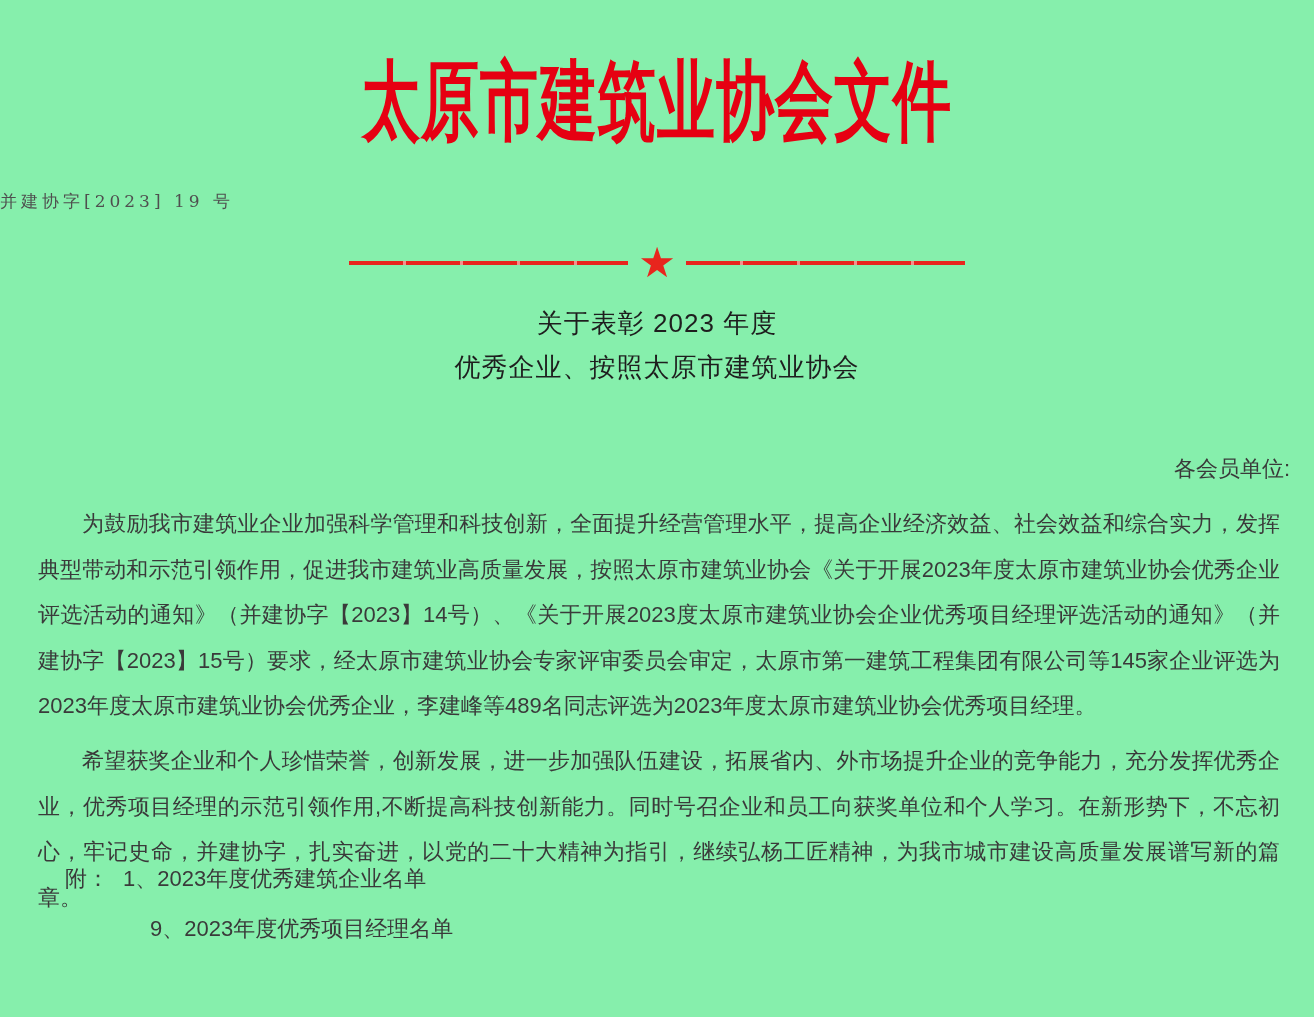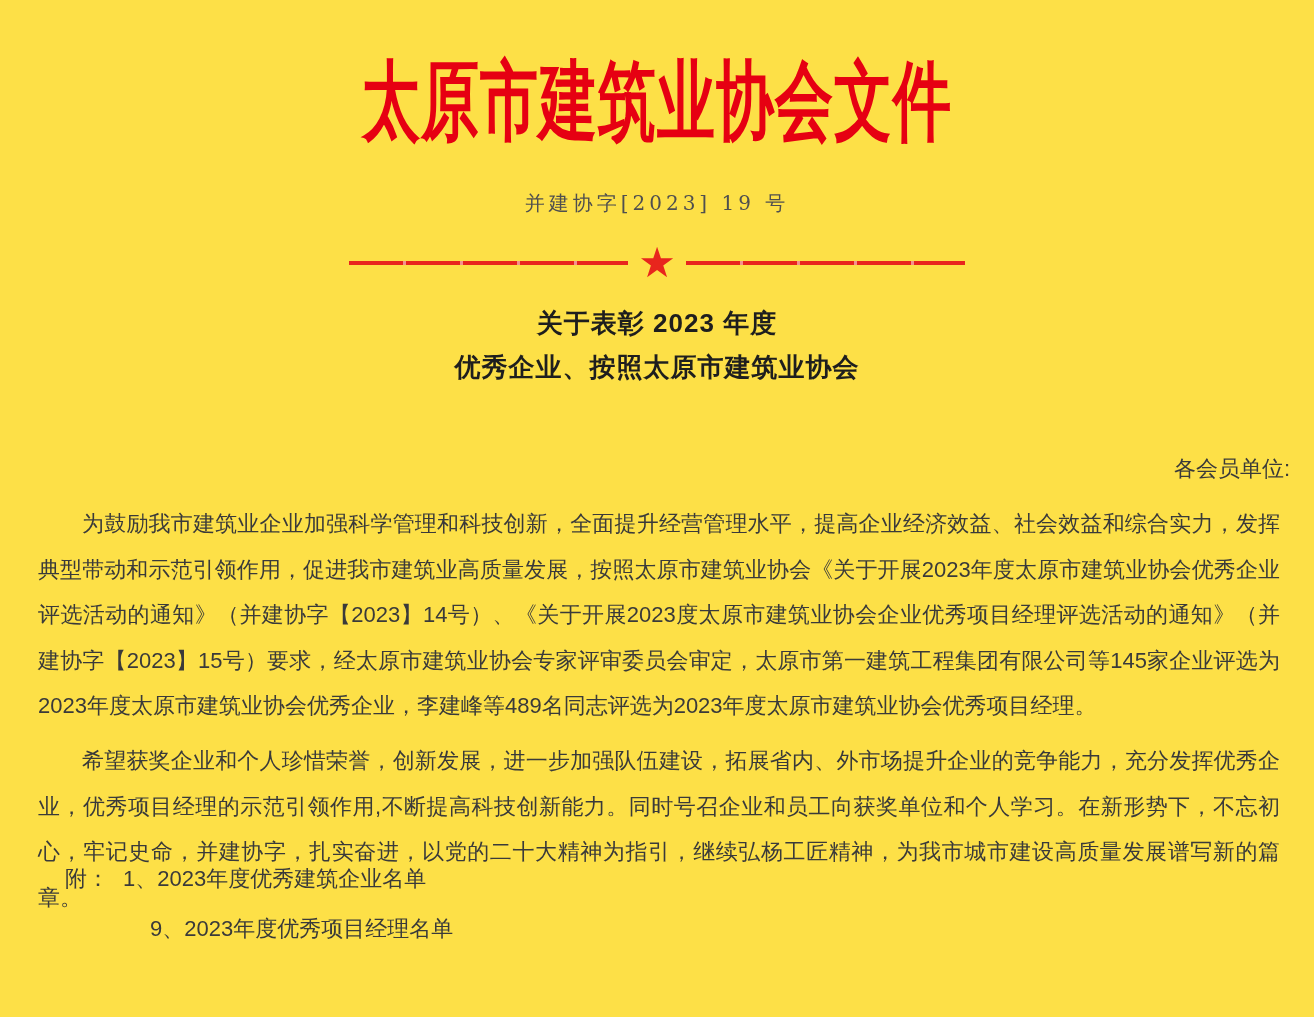--- a/index.html
+++ b/index.html
@@ -1,43 +1,42 @@
 <!DOCTYPE html>
 <html><head>
 <meta charset="utf-8">
 <style>
   * { margin: 0; padding: 0; box-sizing: border-box; }
   html, body { background: #ffffff; }
   .page {
     position: relative;
     width: 1314px;
     height: 1017px;
-    background: #fde047;
+    background: #86efac;
     overflow: hidden;
     font-family: "Liberation Sans", "DejaVu Sans", sans-serif;
   }
   .header-title {
     position: absolute;
     top: 44px; left: 0; width: 100%;
     text-align: center;
     font-family: "DejaVu Serif", "Liberation Serif", serif;
     font-size: 58px;
     font-weight: bold;
     color: #e60012;
     letter-spacing: 1px;
     white-space: nowrap;
     transform: scaleY(1.5);
     transform-origin: top center;
   }
   .doc-number {
     position: absolute;
     top: 190px; left: 0; width: 100%;
-    text-align: center;
     font-family: "DejaVu Serif", "Liberation Serif", serif;
-    font-size: 20px;
+    font-size: 17px;
     color: #4f4f4f;
     letter-spacing: 4px;
   }
   .divider {
     position: absolute;
     top: 243px; left: 50%;
     transform: translateX(-50%);
     width: 616px;
     height: 40px;
     display: flex;
@@ -52,21 +51,21 @@
     color: #e8251d;
     font-size: 42px;
     line-height: 1;
     margin: 0 10px;
   }
   .title-block {
     position: absolute;
     top: 301px; left: 0; width: 100%;
     text-align: center;
     font-size: 26px;
-    font-weight: bold;
+    font-weight: normal;
     color: #1e1e1e;
     line-height: 44px;
     letter-spacing: 1px;
   }
   .body-block {
     position: absolute;
     top: 446px; left: 28px; right: 24px;
     font-size: 22px;
     color: #3a3a3a;
     line-height: 45.4px;

